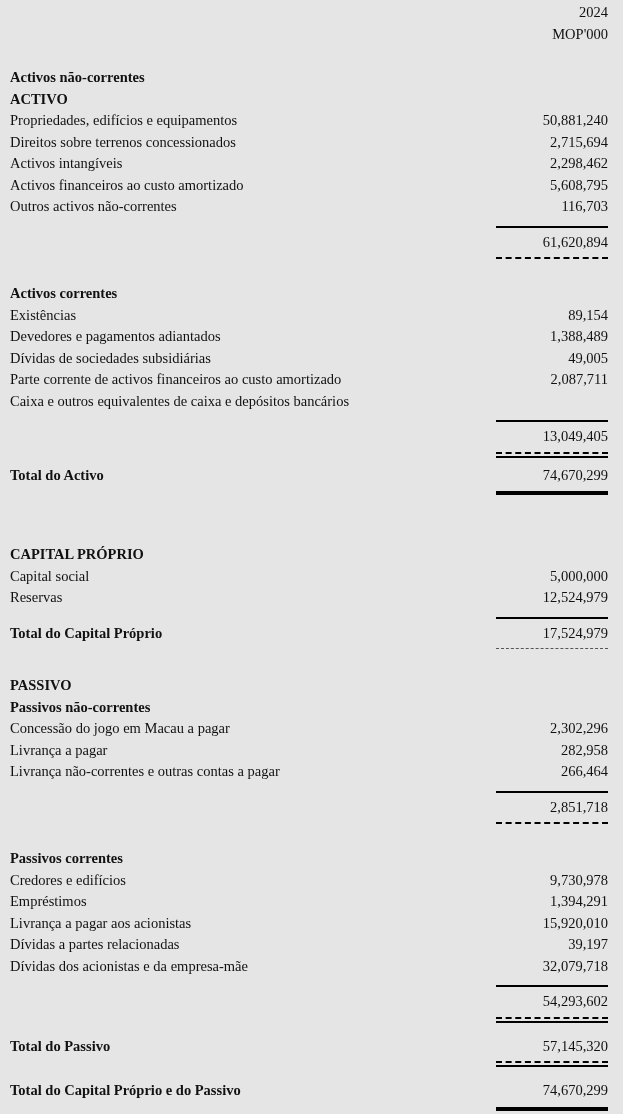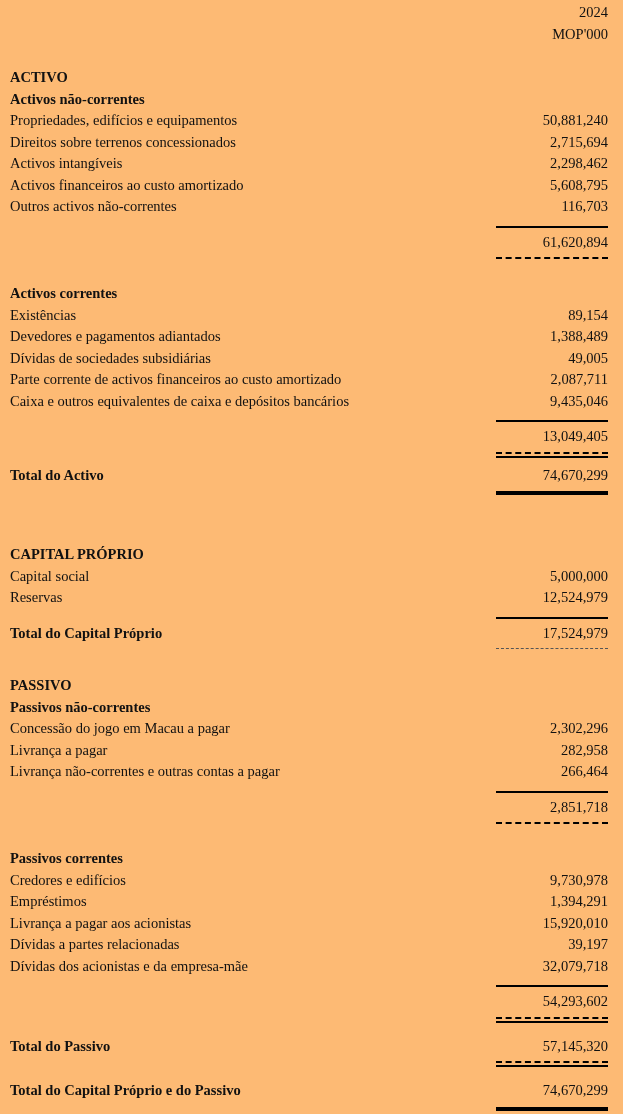--- a/index.html
+++ b/index.html
@@ -1,19 +1,19 @@
 <!DOCTYPE html>
 <html><head>
 <meta charset="utf-8">
 <style>
   html,body{margin:0;padding:0;background:#ffffff;}
   .page{
     position:relative;
     width:623px;height:1114px;
-    background:#fdba74;
+    background:#e5e5e5;
     color:#111111;
     font-family:"Liberation Serif", serif;
     font-size:14.5px;
     overflow:hidden;
     box-sizing:border-box;
     padding-top:2px;
   }
   .row{display:flex;align-items:baseline;height:21.5px;line-height:21.5px;}
   .label{flex:1 1 auto;padding-left:10px;white-space:nowrap;overflow:hidden;}
   .row.item .label{}
@@ -39,28 +39,28 @@
   <div>
       <div class="row colhead">
         <span class="label"></span>
         <span class="value">2024</span>
       </div>
       <div class="row colhead">
         <span class="label"></span>
         <span class="value">MOP'000</span>
       </div>
       <div class="gap-lg"></div>
+      <div class="row subsection">
+        <span class="label bold">Activos não-correntes</span>
+        <span class="value"></span>
+      </div>
       <div class="row section">
         <span class="label bold">ACTIVO</span>
         <span class="value"></span>
       </div>
-      <div class="row subsection">
-        <span class="label bold">Activos não-correntes</span>
-        <span class="value"></span>
-      </div>
       <div class="row item">
         <span class="label">Propriedades, edifícios e equipamentos</span>
         <span class="value">50,881,240</span>
       </div>
       <div class="row item">
         <span class="label">Direitos sobre terrenos concessionados</span>
         <span class="value">2,715,694</span>
       </div>
       <div class="row item">
         <span class="label">Activos intangíveis</span>
@@ -96,21 +96,20 @@
       <div class="row item">
         <span class="label">Dívidas de sociedades subsidiárias</span>
         <span class="value">49,005</span>
       </div>
       <div class="row item">
         <span class="label">Parte corrente de activos financeiros ao custo amortizado</span>
         <span class="value">2,087,711</span>
       </div>
       <div class="row item">
         <span class="label">Caixa e outros equivalentes de caixa e depósitos bancários</span>
-        <span class="value">9,435,046</span>
       </div>
       <div class="rule solid"></div>
       <div class="row subtotal">
         <span class="label"></span>
         <span class="value">13,049,405</span>
       </div>
       <div class="rule dashed-solid"></div>
       <div class="gap-sm"></div>
       <div class="row total">
         <span class="label bold">Total do Activo</span>

